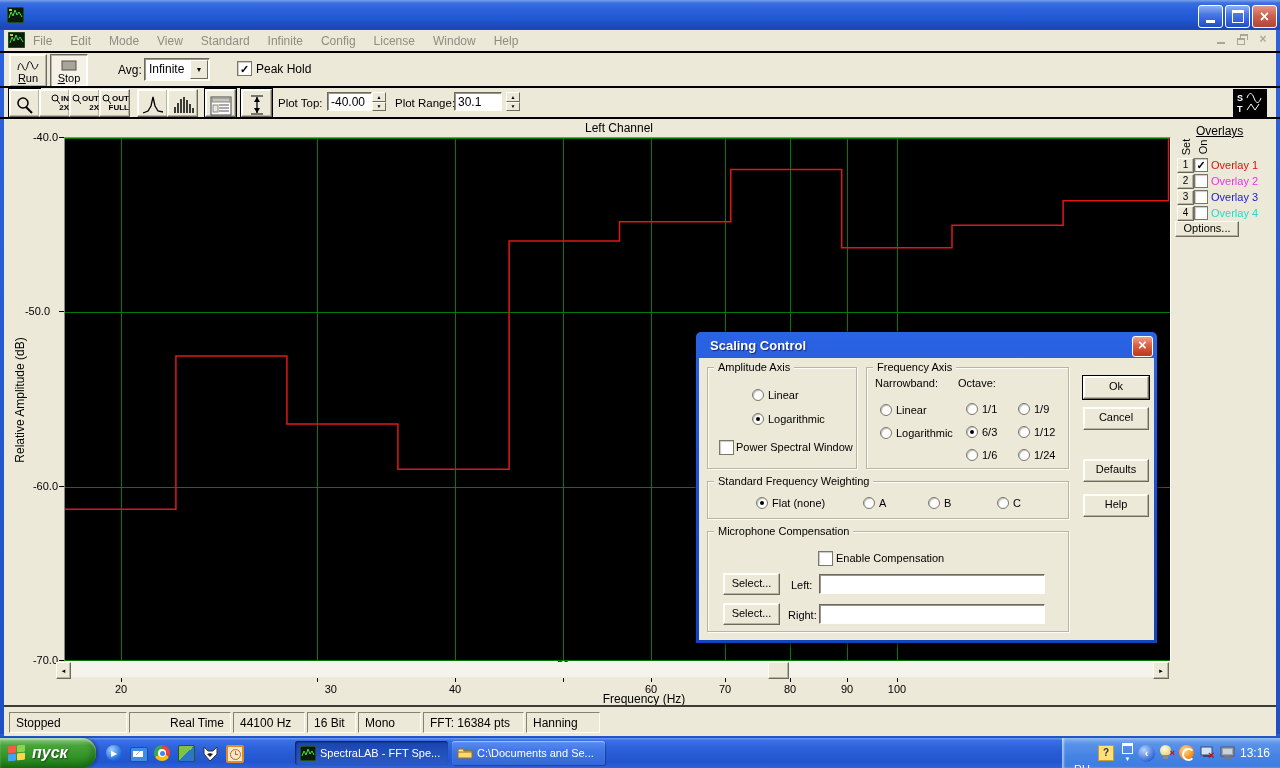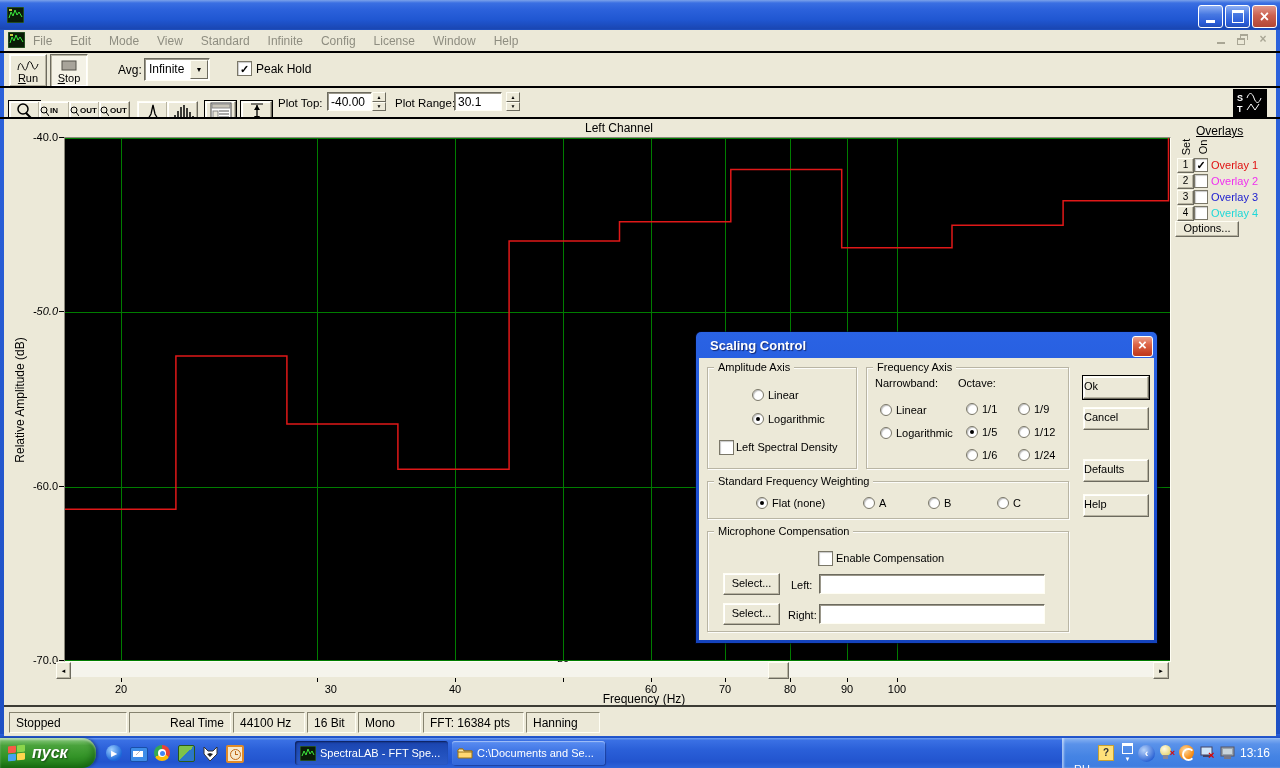--- a/index.html
+++ b/index.html
@@ -30,21 +30,21 @@
 .tbtn{position:absolute;background:#ece9d8;border:1px solid;border-color:#fffef4 #6c6a5e #6c6a5e #fffef4;box-shadow:inset -1px -1px 0 #b8b4a2,inset 1px 1px 0 #fff;display:flex;flex-direction:column;align-items:center;justify-content:flex-end}
 .tbtn.pressed{border-color:#6c6a5e #fffef4 #fffef4 #6c6a5e;box-shadow:inset 1px 1px 0 #b8b4a2,inset -1px -1px 0 #fff;background:#f4f2e6}
 .tbtn .lbl{font-size:11px;line-height:12px;display:block;padding-bottom:2px}
 .avg-label{position:absolute;left:114px;top:10px;font-size:12px}
 .combo{position:absolute;left:140px;top:5px;width:64px;height:21px;background:#fff;border:1px solid;border-color:#6c6a5e #fffef4 #fffef4 #6c6a5e;box-shadow:inset 1px 1px 0 #9a978a}
 .combo .val{position:absolute;left:4px;top:3px;font-size:12px}
 .combo-btn{position:absolute;right:1px;top:1px;width:16px;height:17px;background:#ece9d8;border:1px solid;border-color:#fffef4 #6c6a5e #6c6a5e #fffef4;display:flex;align-items:center;justify-content:center;font-size:7px;color:#000}
 .check{background:#fff;border:1px solid #7a7768;box-shadow:inset 1px 1px 1px rgba(0,0,0,.22);display:flex;align-items:center;justify-content:center;font-size:11px;font-weight:bold;line-height:10px}
 
 .toolbar2{position:absolute;left:4px;top:88px;width:1272px;height:30px;background:#ece9d8}
-.tb2{position:absolute;top:13px;width:29px;height:26px;background:#ece9d8;border:1px solid;border-color:#fffef4 #6c6a5e #6c6a5e #fffef4;box-shadow:inset -1px -1px 0 #b8b4a2,inset 1px 1px 0 #fff;display:flex;align-items:flex-start;justify-content:center}
+.tb2{position:absolute;top:1px;width:29px;height:26px;background:#ece9d8;border:1px solid;border-color:#fffef4 #6c6a5e #6c6a5e #fffef4;box-shadow:inset -1px -1px 0 #b8b4a2,inset 1px 1px 0 #fff;display:flex;align-items:flex-end;justify-content:center}
 .tb2.outlined{outline:1px solid #000}
 .zbtn{flex-direction:column;justify-content:center;gap:0}
 .zbtn .r1{display:flex;align-items:center;gap:1px}
 .zbtn .zt{font-size:8px;font-weight:bold;line-height:8px;letter-spacing:0}
 .ptl{position:absolute;top:9px;font-size:11.5px}
 .pfield{position:absolute;top:4px;height:19px;background:#fff;border:1px solid;border-color:#6c6a5e #fffef4 #fffef4 #6c6a5e;box-shadow:inset 1px 1px 0 #9a978a;font-size:12px;padding:2px 0 0 3px;box-sizing:border-box}
 .spin{position:absolute;top:4px;width:14px;height:19px;display:flex;flex-direction:column}
 .spin .sb{flex:1;background:#ece9d8;border:1px solid;border-color:#fffef4 #6c6a5e #6c6a5e #fffef4;font-size:5px;display:flex;align-items:center;justify-content:center;color:#000}
 .siggen{position:absolute;left:1229px;top:1px;width:32px;height:26px;background:#000;border:1px solid #000}
 
@@ -70,21 +70,21 @@
 
 .dialog{position:absolute;left:696px;top:332px;width:461px;height:311px;border-radius:5px 5px 0 0;background:linear-gradient(180deg,#2a63e4 0%,#1c50d4 50%,#1443bc 100%);box-shadow:2px 3px 6px rgba(0,0,0,.5),0 0 0 1px rgba(0,10,60,.45)}
 .dlg-title{position:absolute;left:14px;top:6px;color:#fff;font-size:13px;font-weight:bold;text-shadow:1px 1px 1px rgba(0,0,40,.6)}
 .dlg-close{position:absolute;left:436px;top:4px;width:19px;height:19px;border-radius:3px;border:1px solid #fff;background:linear-gradient(180deg,#eda28e 0%,#dd6547 40%,#c33d1f 90%);color:#fff;font-size:15px;font-weight:bold;text-align:center;line-height:16px}
 .dlg-body{position:absolute;left:3px;top:26px;width:455px;height:282px;background:#ece9d8}
 .group{position:absolute;border:1px solid #b9b5a4;box-shadow:1px 1px 0 rgba(255,255,255,.85),inset 1px 1px 0 rgba(255,255,255,.85)}
 .group .legend{position:absolute;top:-7px;left:6px;background:#ece9d8;padding:0 4px;font-size:11px;white-space:nowrap}
 .radio{position:absolute;width:12px;height:12px;border-radius:50%;background:#fff;border:1px solid #7a7768;box-shadow:inset 1px 1px 1px rgba(0,0,0,.25);box-sizing:border-box}
 .radio.sel::after{content:"";position:absolute;left:3px;top:3px;width:4px;height:4px;border-radius:50%;background:#000}
 .dlabel{position:absolute;font-size:11px;white-space:nowrap}
-.dbtn{position:absolute;left:384px;width:64px;height:21px;background:#ece9d8;border:1px solid;border-color:#fffef4 #6c6a5e #6c6a5e #fffef4;box-shadow:inset -1px -1px 0 #b8b4a2,inset 1px 1px 0 #fff;font-size:11px;line-height:19px}
+.dbtn{position:absolute;left:384px;width:64px;height:21px;background:#ece9d8;border:1px solid;border-color:#fffef4 #6c6a5e #6c6a5e #fffef4;box-shadow:inset -1px -1px 0 #b8b4a2,inset 1px 1px 0 #fff;font-size:11px;text-align:center;line-height:19px}
 .dbtn.def{outline:1px solid #000}
 .sbtn{position:absolute;width:55px;height:20px;background:#ece9d8;border:1px solid;border-color:#fffef4 #6c6a5e #6c6a5e #fffef4;box-shadow:inset -1px -1px 0 #b8b4a2,inset 1px 1px 0 #fff;font-size:11px;text-align:center;line-height:18px}
 .edit{position:absolute;background:#fff;border:1px solid;border-color:#6c6a5e #fffef4 #fffef4 #6c6a5e;box-shadow:inset 1px 1px 0 #9a978a}
 
 .statusbar{position:absolute;left:4px;top:705px;width:1272px;height:29px;background:#ece9d8;border-top:2px solid #3c3c34}
 .sfield{position:absolute;top:5px;height:21px;border:1px solid;border-color:#85826f #fffef4 #fffef4 #85826f;font-size:12px;padding:3px 0 0 6px;box-sizing:border-box;white-space:nowrap;overflow:hidden}
 
 .frame{position:absolute;background:linear-gradient(180deg,#2c62dc,#1e50c4)}
 
 .taskbar{position:absolute;left:0;top:738px;width:1280px;height:30px;background:linear-gradient(180deg,#6f9ef0 0%,#3a70e4 8%,#2a5fd8 40%,#2254ce 80%,#2e64da 100%)}
@@ -308,21 +308,21 @@
           <line x1="0" y1="0.5" x2="1105" y2="0.5" stroke="#007c00"></line>
           <line x1="0" y1="174.5" x2="1105" y2="174.5" stroke="#007c00"></line>
           <line x1="0" y1="349.5" x2="1105" y2="349.5" stroke="#007c00"></line>
           <line x1="0" y1="522.5" x2="1105" y2="522.5" stroke="#007c00"></line>
           <polyline points="0.0,371.3 110.9,371.3 110.9,217.9 221.9,217.9 221.9,285.9 332.9,285.9 332.9,331.2 444.1,331.2 444.1,102.9 554.5,102.9 554.5,83.7 665.8,83.7 665.8,31.4 776.7,31.4 776.7,109.8 887.0,109.8 887.0,87.2 998.1,87.2 998.1,62.8 1103.5,62.8 1103.5,0.0" stroke="#e01818" fill="none" stroke-width="1.5"></polyline>
         </svg>
     </div>
     <div id="yticks">
         <div class="ytick" style="left: 14px; top: 12px;">-40.0</div>
         <div class="ydash" style="left: 55px; top: 18px;"></div>
-        <div class="ytick" style="left: 14px; top: 186px; font-style: italic;">-50.0</div>
+        <div class="ytick" style="left: 6px; top: 186px;">-50.0</div>
         <div class="ydash" style="left: 55px; top: 192px;"></div>
         <div class="ytick" style="left: 14px; top: 361px;">-60.0</div>
         <div class="ydash" style="left: 55px; top: 367px;"></div>
         <div class="ytick" style="left: 14px; top: 535px;">-70.0</div>
         <div class="ydash" style="left: 55px; top: 541px;"></div>
       </div>
     <div id="xticks">
         <div class="xdash" style="left: 117px; top: 559px;"></div>
         <div class="xtick" style="left: 97px; top: 564px;">20</div>
         <div class="xdash" style="left: 313px; top: 559px;"></div>
@@ -397,31 +397,31 @@
       <div class="dbtn def" style="top:18px">Ok</div>
       <div class="dbtn" style="top:49px">Cancel</div>
       <div class="dbtn" style="top:101px">Defaults</div>
       <div class="dbtn" style="top:136px">Help</div>
       <div id="dlg-radios">
           <div class="radio" style="left: 53px; top: 31px;"></div>
           <div class="dlabel" style="left: 69px; top: 31px;">Linear</div>
           <div class="radio sel" style="left: 53px; top: 55px;"></div>
           <div class="dlabel" style="left: 69px; top: 55px;">Logarithmic</div>
           <div class="check" style="position: absolute; left: 20px; top: 82px; width: 13px; height: 13px;"></div>
-          <div class="dlabel" style="left: 37px; top: 83px;">Left Spectral Density</div>
+          <div class="dlabel" style="left: 37px; top: 83px;">Power Spectral Window</div>
           <div class="radio" style="left: 181px; top: 46px;"></div>
           <div class="dlabel" style="left: 197px; top: 46px;">Linear</div>
           <div class="radio" style="left: 181px; top: 69px;"></div>
           <div class="dlabel" style="left: 197px; top: 69px;">Logarithmic</div>
           <div class="radio" style="left: 267px; top: 45px;"></div>
           <div class="dlabel" style="left: 283px; top: 45px;">1/1</div>
           <div class="radio" style="left: 319px; top: 45px;"></div>
           <div class="dlabel" style="left: 335px; top: 45px;">1/9</div>
           <div class="radio sel" style="left: 267px; top: 68px;"></div>
-          <div class="dlabel" style="left: 283px; top: 68px;">1/5</div>
+          <div class="dlabel" style="left: 283px; top: 68px;">6/3</div>
           <div class="radio" style="left: 319px; top: 68px;"></div>
           <div class="dlabel" style="left: 335px; top: 68px;">1/12</div>
           <div class="radio" style="left: 267px; top: 91px;"></div>
           <div class="dlabel" style="left: 283px; top: 91px;">1/6</div>
           <div class="radio" style="left: 319px; top: 91px;"></div>
           <div class="dlabel" style="left: 335px; top: 91px;">1/24</div>
           <div class="radio sel" style="left: 57px; top: 139px;"></div>
           <div class="dlabel" style="left: 73px; top: 139px;">Flat (none)</div>
           <div class="radio" style="left: 164px; top: 139px;"></div>
           <div class="dlabel" style="left: 180px; top: 139px;">A</div>

